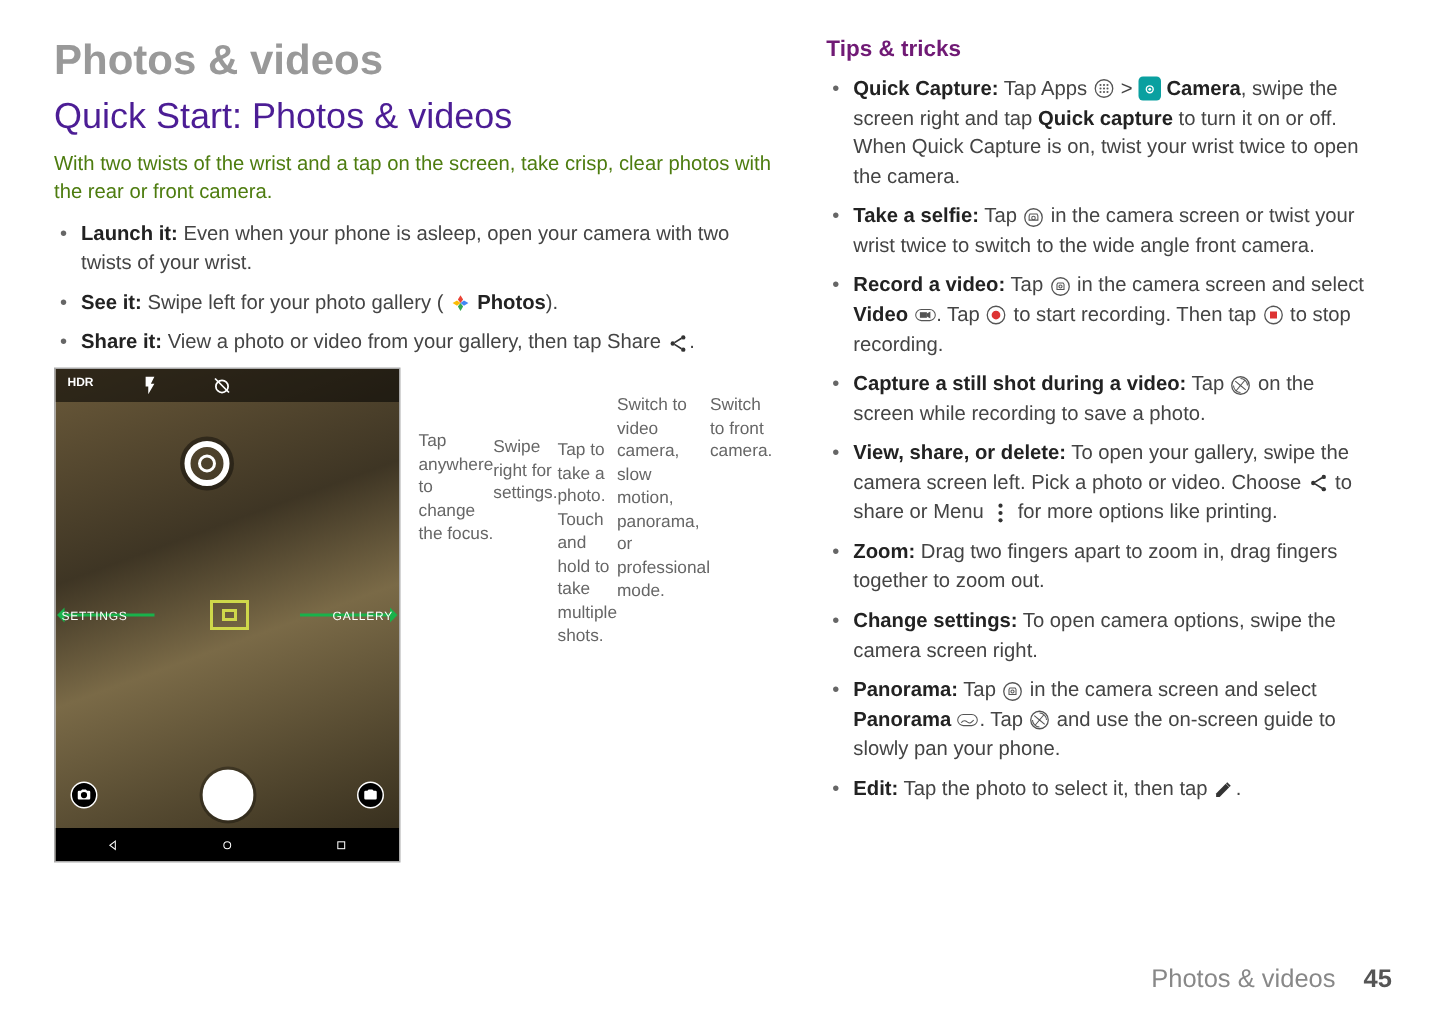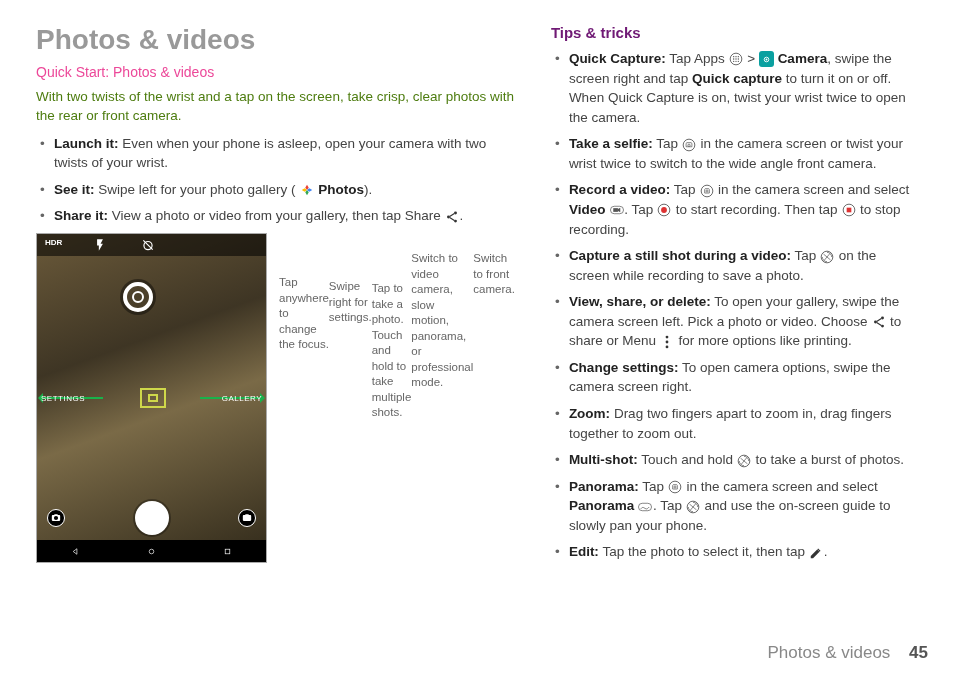--- a/index.html
+++ b/index.html
@@ -14,21 +14,21 @@
   .page {
     display: flex;
     padding: 24px 36px 0 36px;
     gap: 36px;
   }
   .col { flex: 1; }
   .left { flex: 0 0 430px; }
   .right { flex: 1; }
 
   h1 { font-size: 28px; font-weight: 700; color: #999; margin-bottom: 8px; }
-  h2 { font-size: 14px; font-weight: 400; color: #ec4899; margin-bottom: 8px; }
+  h2 { font-size: 24px; font-weight: 400; color: #4c1d95; margin-bottom: 8px; }
   h3 { font-size: 15px; font-weight: 700; color: #701a75; margin-bottom: 8px; }
   p { font-size: 13.5px; line-height: 1.4; color: #4d7c0f; margin-bottom: 8px; }
   ul { list-style: none; padding-left: 14px; }
   li { font-size: 13.5px; line-height: 1.45; color: #444; margin-bottom: 7px; position: relative; padding-left: 4px; }
   li::before { content: "•"; position: absolute; left: -10px; color: #666; }
   .b { font-weight: 700; color: #222; }
 
   
   .phonebox {
     display: flex;
@@ -227,28 +227,22 @@
               <circle cx="18" cy="19" r="2.5" fill="#333"></circle>
               <path d="M8 11l8-5M8 13l8 5" stroke="#333" stroke-width="2"></path>
             </svg>
           </span> to share or Menu <span class="inline-ico">
             <svg width="8" height="14" viewBox="0 0 8 20">
               <circle cx="4" cy="3" r="2" fill="#333"></circle>
               <circle cx="4" cy="10" r="2" fill="#333"></circle>
               <circle cx="4" cy="17" r="2" fill="#333"></circle>
             </svg>
           </span> for more options like printing.</li>
+        <li><span class="b">Zoom:</span> Drag two fingers apart to zoom in, drag fingers together to zoom out.</li>
         <li><span class="b">Change settings:</span> To open camera options, swipe the camera screen right.</li>
-        <li><span class="b">Zoom:</span> Drag two fingers apart to zoom in, drag fingers together to zoom out.</li>
-        <li><span class="b">Multi-shot:</span> Touch and hold <span class="inline-ico">
-            <svg width="14" height="14" viewBox="0 0 24 24">
-              <circle cx="12" cy="12" r="10" fill="none" stroke="#555" stroke-width="1.5"></circle>
-              <path d="M12 4a8 8 0 018 8M12 20a8 8 0 01-8-8M6 7l6 5M18 17l-6-5M7 18l5-6M17 6l-5 6" stroke="#555" stroke-width="1.2" fill="none"></path>
-            </svg>
-          </span> to take a burst of photos.</li>
         <li><span class="b">Panorama:</span> Tap <span class="inline-ico">
             <svg width="14" height="14" viewBox="0 0 24 24">
               <circle cx="12" cy="12" r="10" fill="none" stroke="#555" stroke-width="1.5"></circle>
               <path d="M9 8h6l1 1.5v6h-8v-6z" fill="none" stroke="#555" stroke-width="1.2"></path>
               <circle cx="12" cy="12" r="1.8" fill="none" stroke="#555" stroke-width="1.2"></circle>
             </svg>
           </span> in the camera screen and select <span class="b">Panorama</span> <span class="inline-ico">
             <svg width="20" height="14" viewBox="0 0 30 18">
               <rect x="1" y="1" width="28" height="16" rx="8" fill="none" stroke="#555" stroke-width="1.5"></rect>
               <path d="M6 13c3-4 5-4 9-1s6 0 9-3" stroke="#555" stroke-width="1.5" fill="none"></path>

